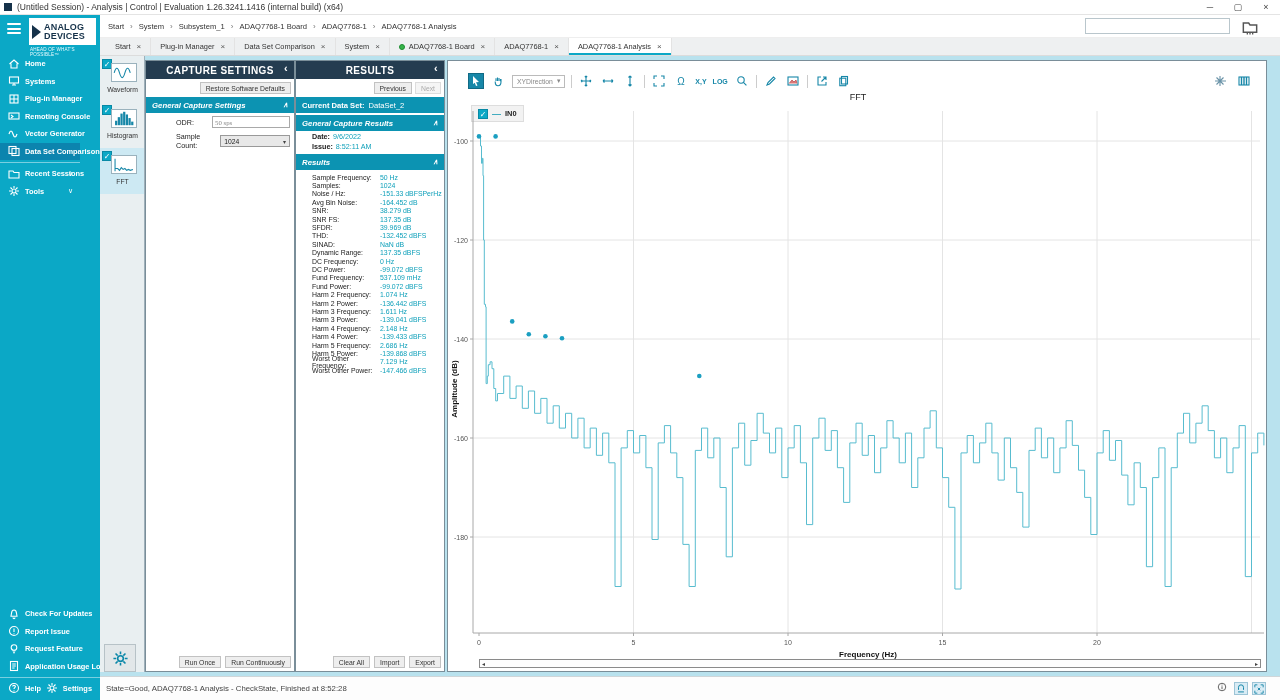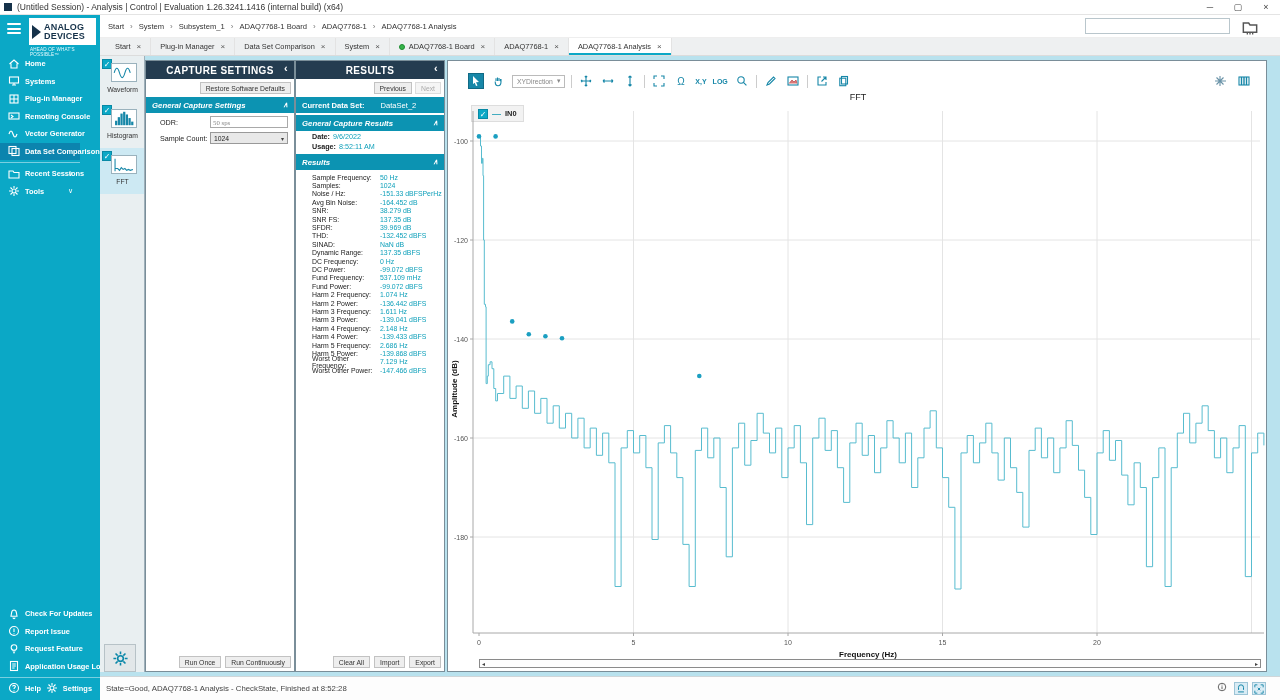--- a/index.html
+++ b/index.html
@@ -78,30 +78,30 @@
   .p-head { height:18px; background:#243c50; color:#fff; display:flex; align-items:center;
             justify-content:center; position:relative; font-weight:bold; font-size:10px; letter-spacing:0.4px; }
   .p-collapse { position:absolute; right:6px; top:1px; font-size:11px; font-weight:bold; color:#fff; cursor:default; }
   .p-toolrow { height:18px; background:#fff; display:flex; align-items:center; justify-content:flex-end;
                padding-right:3px; gap:3px; }
   .mini-btn { background:#eee; border:1px solid #c2c2c2; font-size:6.8px; color:#333; padding:1.5px 5px; cursor:default; }
   .mini-btn.disabled { background:#f5f5f5; color:#aaa; border-color:#ddd; }
   .sect { height:16px; background:#0c93b2; color:#fff; display:flex; align-items:center;
           padding:0 6px; font-weight:bold; font-size:7.8px; position:relative;font-style:italic; }
   .sect .chev { position:absolute; right:6px; font-size:7px; }
-  .field-row { display:flex; align-items:center; padding:3px 4px 1px 14px; }
+  .field-row { display:flex; align-items:center; padding:3px 4px 1px 30px; }
   .field-label { font-size:7.2px; color:#222; width:50px; }
   .field-input { width:78px; height:12px; border:1px solid #a9a9a9; font-size:6.8px; color:#888;
                  padding:0 2px; font-family:Liberation Serif, serif; }
   .field-select { width:78px; height:12px; border:1px solid #999; background:#e8e8e8; font-size:6.8px;
                   color:#222; display:flex; align-items:center; padding:0 3px; position:relative; }
   .field-select .dd { position:absolute; right:3px; font-size:6px; color:#444; }
   .p-bottom { position:absolute; bottom:3px; right:3px; display:flex; gap:4px; }
   .teal-band { height:16px; background:#0c93b2; color:#fff; display:flex; align-items:center;
-               padding:0 6px; font-size:7.6px; gap:16px; }
+               padding:0 6px; font-size:7.6px; gap:4px; }
   .dt-row { display:flex; padding:1px 0 0 16px; }
   .dt-label { font-size:7.2px; font-weight:bold; color:#222; margin-right:3px; }
   .dt-val { font-size:7.2px; color:#0fa0ba; }
   .res-rows { padding:3px 0 0 16px; }
   .res-row { display:flex; height:8.4px; align-items:center; }
   .res-l { width:68px; font-size:6.9px; color:#222; }
   .res-v { font-size:6.9px; color:#0fa0ba; }
 
   
   .chart-panel { left:447px; width:820px; background:#fff; }
@@ -430,21 +430,21 @@
     <div style="height:2px;"></div>
     <div class="sect">
         <span>General Capture Results</span>
       <span class="chev">∧</span>
       </div>
     <div class="dt-row">
         <span class="dt-label">Date:</span>
       <span class="dt-val">9/6/2022</span>
       </div>
     <div class="dt-row">
-        <span class="dt-label">Usage:</span>
+        <span class="dt-label">Issue:</span>
       <span class="dt-val">8:52:11 AM</span>
       </div>
     <div style="height:3px;"></div>
     <div class="sect">
         <span>Results</span>
       <span class="chev">∧</span>
       </div>
     <div class="res-rows" id="res-rows">
         <div class="res-row">
        <span class="res-l">Sample Frequency:</span>

